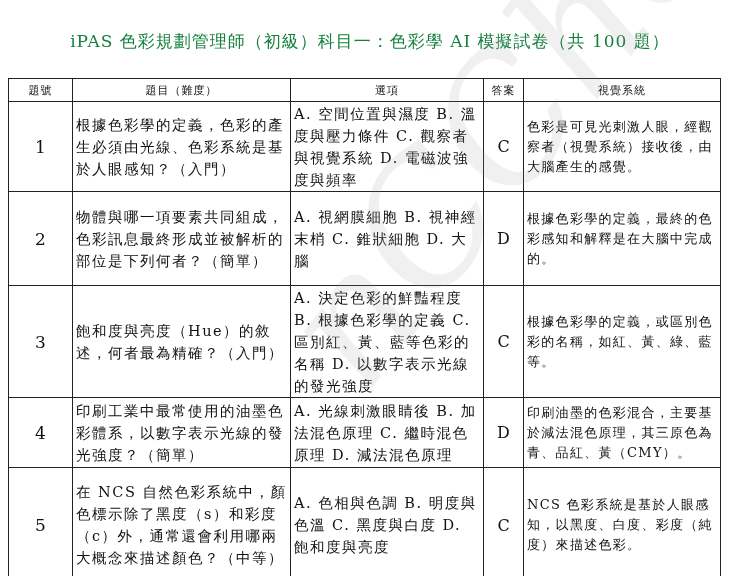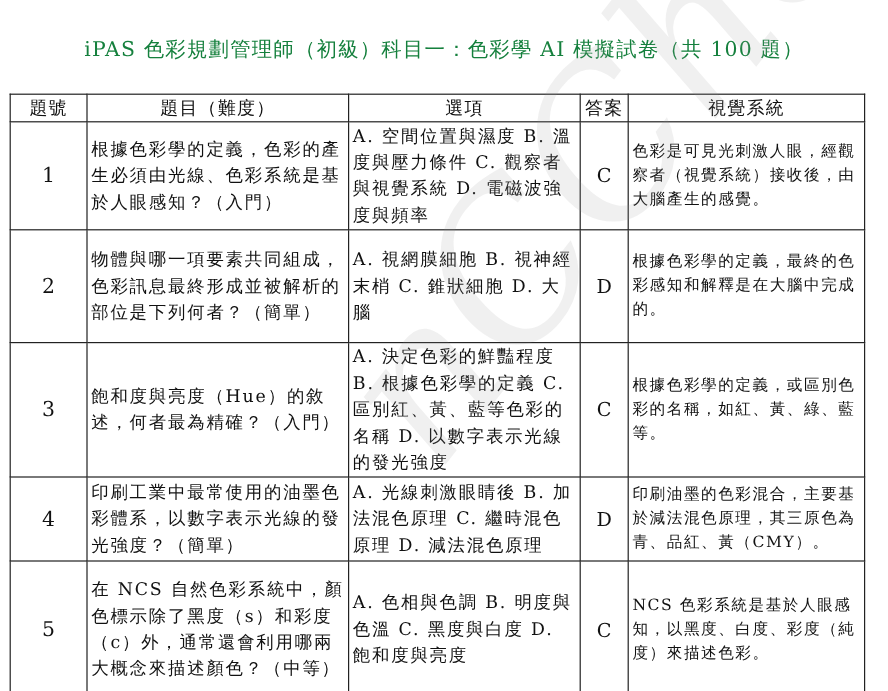--- a/index.html
+++ b/index.html
@@ -36,21 +36,21 @@
       table-layout: fixed;
     }
     table.quiz th, table.quiz td {
       border: 1.3px solid #222222;
       padding: 0 3px;
       vertical-align: middle;
       font-weight: normal;
     }
     table.quiz th {
       height: 22px;
-      font-size: 15px;
+      font-size: 11px;
       text-align: center;
       letter-spacing: 1px;
     }
     td.num {
       text-align: center;
       font-size: 17px;
     }
     td.question, td.options {
       font-size: 14.5px;
       line-height: 22px;

